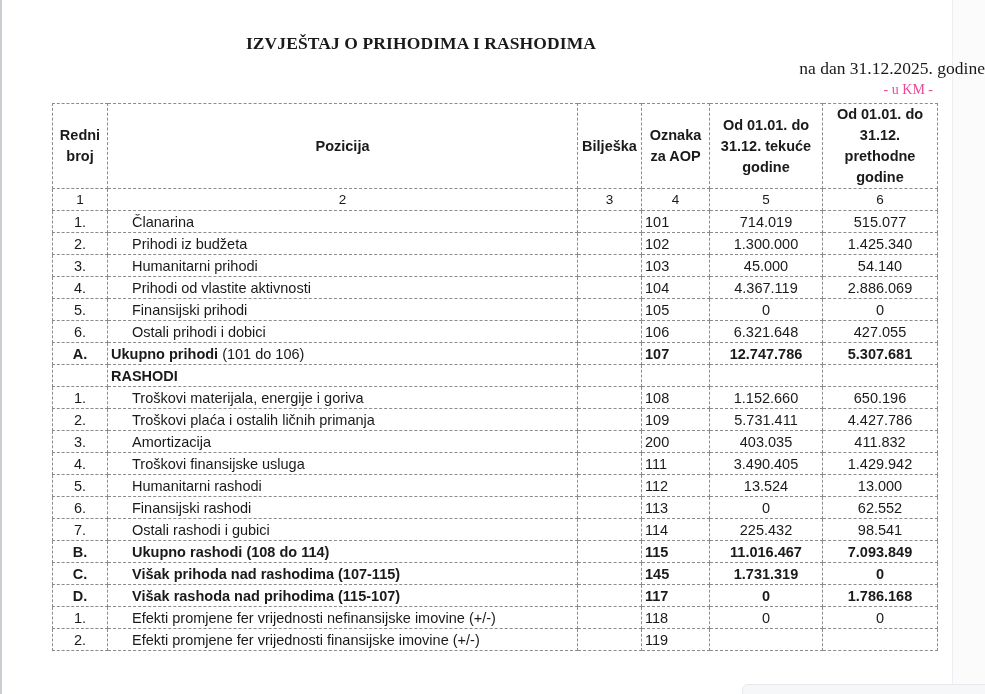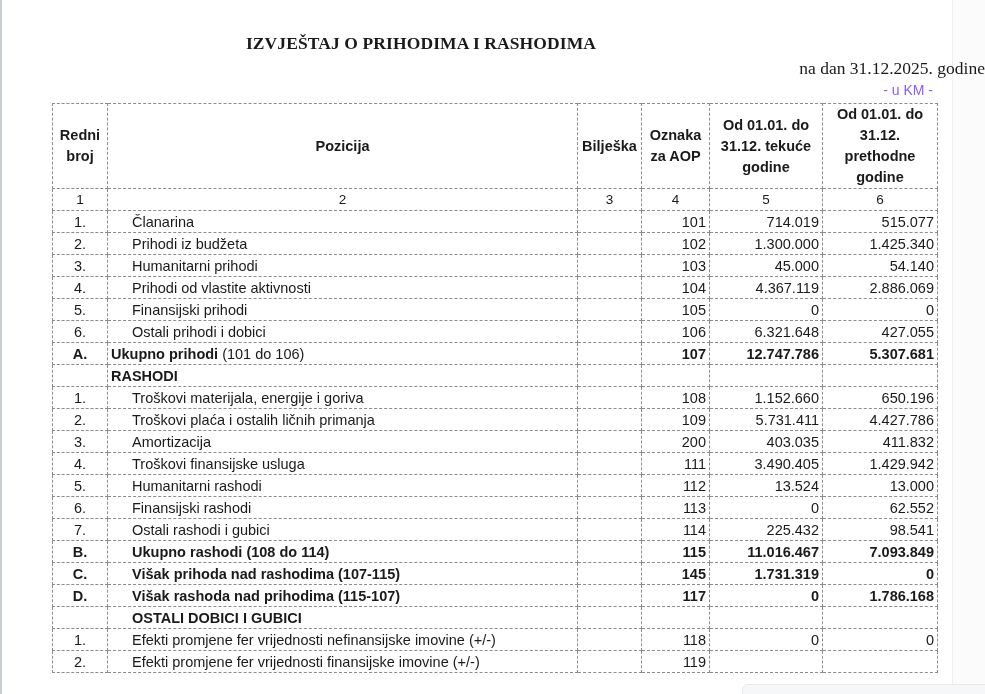--- a/index.html
+++ b/index.html
@@ -16,39 +16,39 @@
     font-family: "Liberation Serif", "DejaVu Serif", serif;
     font-weight: bold; font-size: 17.5px; letter-spacing: 0.1px;
   }
   .subtitle {
     position: absolute; left: 0; width: 985px; top: 58px; text-align: right;
     font-family: "Liberation Serif", "DejaVu Serif", serif;
     font-size: 17.5px;
   }
   .unit {
     position: absolute; left: 860px; width: 73px; top: 82px; text-align: right;
-    font-family: Liberation Sans, sans-serif; font-size: 14px; color: #8b5cf6;
+    font-family: Liberation Serif, serif; font-size: 14px; color: #ec4899;
   }
   table.report {
     position: absolute; left: 52px; top: 103px;
     border-collapse: collapse; table-layout: fixed;
     font-family: Liberation Sans, sans-serif;
     font-size: 14.5px;
   }
   table.report td, table.report th {
     border: 1px dashed #8c8c8c;
     padding: 0 3px; height: 21px; line-height: 20px;
     white-space: nowrap; overflow: hidden;
   }
   table.report th { font-weight: bold; text-align: center; line-height: 21px; white-space: normal; }
   .hdr-row th { height: 92px; }
   .num-row td { height: 17px; line-height: 17px; text-align: center; font-size: 13.5px; }
   .c-no { text-align: center; }
-  .c-aop { text-align: right; }
-  .c-val { text-align: right; }
+  .c-aop { text-align: left; }
+  .c-val { text-align: center; }
   .indent { padding-left: 24px !important; }
   .bold { font-weight: bold; }
   .overlay-panel {
     position: absolute; left: 742px; top: 684px; width: 243px; height: 10px;
     background: #f6f7f8; border-top-left-radius: 6px; border: 1px solid #e7e9ec;
   }
 </style>
 </head>
 <body>
 
@@ -225,28 +225,20 @@
       </tr>
       <tr>
         <td class="c-no bold">D.</td>
         <td class="indent bold">Višak rashoda nad prihodima (115-107)</td>
         <td class=""></td>
         <td class="c-aop bold">117</td>
         <td class="c-val bold">0</td>
         <td class="c-val bold">1.786.168</td>
       </tr>
       <tr>
-        <td class="c-no"></td>
-        <td class="indent bold">OSTALI DOBICI I GUBICI</td>
-        <td class=""></td>
-        <td class="c-aop"></td>
-        <td class="c-val"></td>
-        <td class="c-val"></td>
-      </tr>
-      <tr>
         <td class="c-no">1.</td>
         <td class="indent">Efekti promjene fer vrijednosti nefinansijske imovine (+/-)</td>
         <td class=""></td>
         <td class="c-aop">118</td>
         <td class="c-val">0</td>
         <td class="c-val">0</td>
       </tr>
       <tr>
         <td class="c-no">2.</td>
         <td class="indent">Efekti promjene fer vrijednosti finansijske imovine (+/-)</td>

